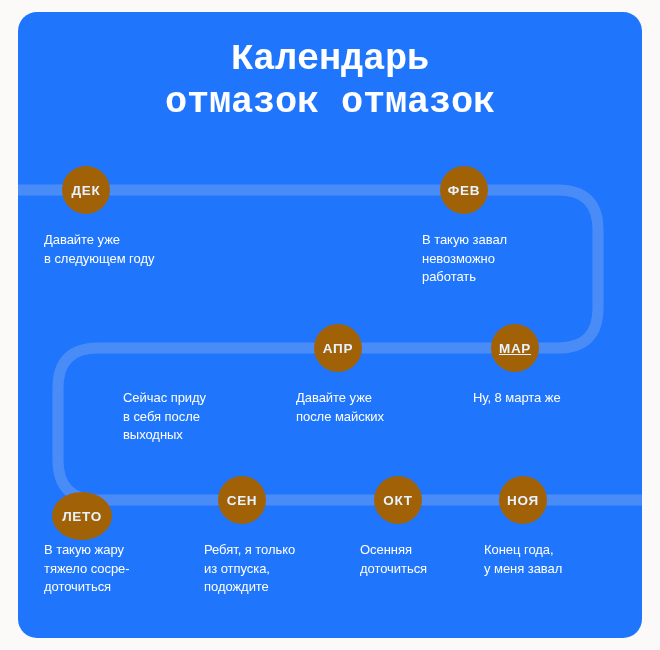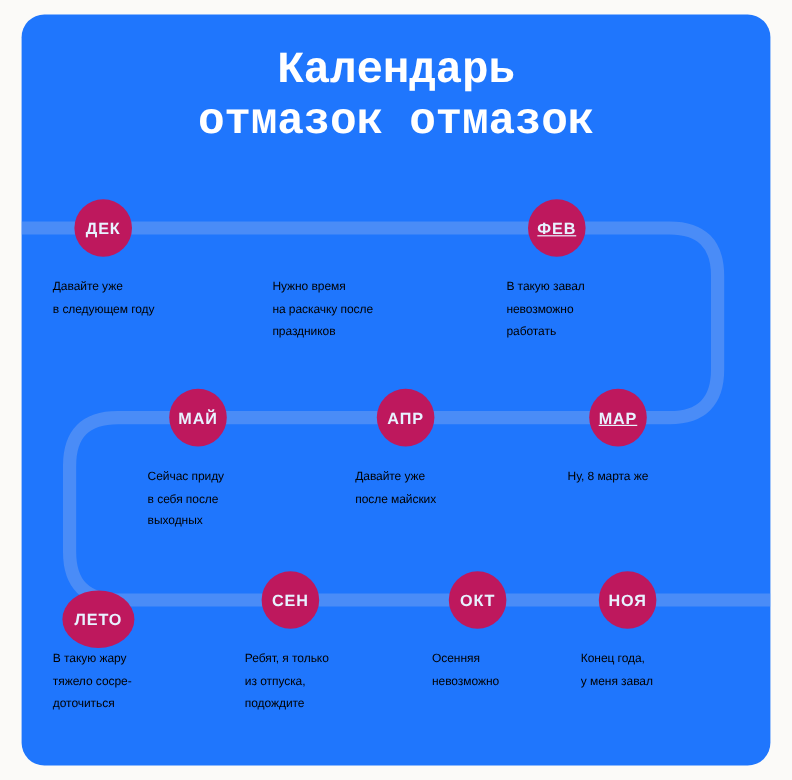--- a/index.html
+++ b/index.html
@@ -50,40 +50,40 @@
   }
 
   
   .node {
     position: absolute;
     width: 48px;
     height: 48px;
     margin-left: -24px;
     margin-top: -24px;
     border-radius: 50%;
-    background: #be185d;
+    background: #a16207;
     color: #e8f2ff;
     font-size: 13.5px;
     font-weight: bold;
     letter-spacing: 0.7px;
     display: flex;
     align-items: center;
     justify-content: center;
     white-space: nowrap;
   }
   .node.wide {
     width: 60px;
     margin-left: -30px;
   }
 
   
   .caption {
     position: absolute;
-    color: #000000;
-    font-size: 10px;
+    color: #ffffff;
+    font-size: 13px;
     line-height: 18.6px;
     white-space: pre-line;
     letter-spacing: -0.05px;
   }
 </style>
 </head>
 <body>
 
 <div id="poster">
 
@@ -95,36 +95,30 @@
   <svg id="track" viewBox="0 0 624 626">
 
     <path d="M 0 178 L 540 178 Q 580 178 580 218 L 580 296 Q 580 336 540 336 L 310 336" fill="none" stroke="#4a8cf7" stroke-width="11" stroke-linecap="butt"></path>
 
     <path d="M 330 336 L 80 336 Q 40 336 40 376 L 40 448 Q 40 488 80 488 L 560 488 L 624 488" fill="none" stroke="#4a8cf7" stroke-width="11" stroke-linecap="butt"></path>
   </svg>
 
   <div class="node" style="left:68px;  top:178px;">
     <span>ДЕК</span>
   </div>
-  <div class="node" style="left:446px; top:178px;text-decoration:underline;">
+  <div class="node" style="left:446px; top:178px;">
     <span>ФЕВ</span>
   </div>
 
   <div class="caption" style="left:26px;  top:219px; width:185px;">Давайте уже
 в следующем году</div>
-  <div class="caption" style="left:209px; top:219px; width:200px;">Нужно время
-на раскачку после
-праздников</div>
   <div class="caption" style="left:404px; top:219px; width:185px;">В такую завал
 невозможно
 работать</div>
 
-  <div class="node" style="left:147px; top:336px;">
-    <span>МАЙ</span>
-  </div>
   <div class="node" style="left:320px; top:336px;">
     <span>АПР</span>
   </div>
   <div class="node" style="left:497px; top:336px;text-decoration:underline;">
     <span>МАР</span>
   </div>
 
   <div class="caption" style="left:105px; top:377px; width:175px;">Сейчас приду
 в себя после
 выходных</div>
@@ -145,17 +139,17 @@
     <span>НОЯ</span>
   </div>
 
   <div class="caption" style="left:26px;  top:529px; width:160px;">В такую жару
 тяжело сосре-
 доточиться</div>
   <div class="caption" style="left:186px; top:529px; width:165px;">Ребят, я только
 из отпуска,
 подождите</div>
   <div class="caption" style="left:342px; top:529px; width:130px;">Осенняя
-невозможно</div>
+доточиться</div>
   <div class="caption" style="left:466px; top:529px; width:150px;">Конец года,
 у меня завал</div>
 
 </div>
 
 </body></html>

